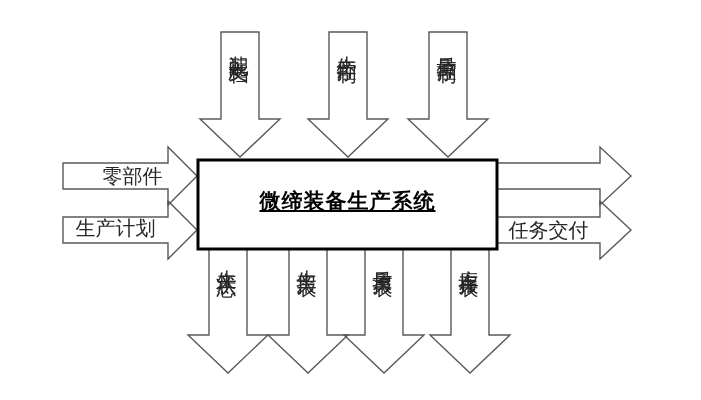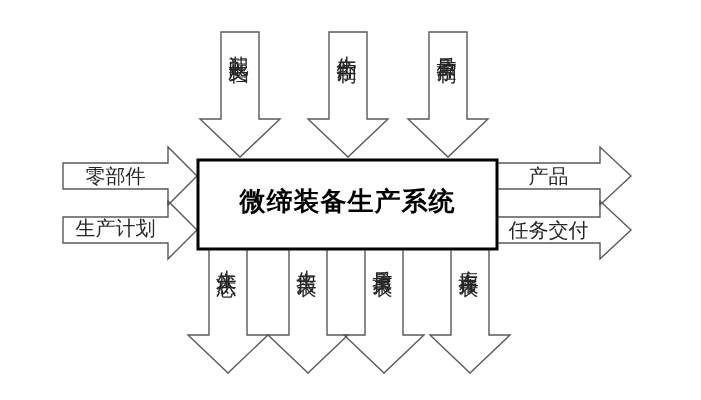--- a/index.html
+++ b/index.html
@@ -55,24 +55,25 @@
     position: absolute;
     left: 198px;
     top: 160px;
     width: 299px;
     height: 89px;
     display: flex;
     align-items: center;
     justify-content: center;
     padding-bottom: 7px;
     box-sizing: border-box;
-    font-size: 26px;
+    font-size: 21px;
     font-weight: 700;
     color: #000000;
     letter-spacing: 1px;
+    text-decoration: underline;
   }
 </style>
 </head>
 <body>
 
 <div id="stage">
 
   <svg id="shapes" width="701" height="400" viewBox="0 0 701 400">
 
     <polygon class="arrow-shape" points="221,32 259,32 259,119 280,119 240,157 200,119 221,119"></polygon>
@@ -92,24 +93,23 @@
 
     <rect class="system-box-rect" x="198" y="160" width="299" height="89"></rect>
   </svg>
 
   <div class="box-title">微缔装备生产系统</div>
 
   <div class="label v-label" style="left:229px; top:40px;">装配文档</div>
   <div class="label v-label" style="left:337px; top:40px;">生产控制</div>
   <div class="label v-label" style="left:437px; top:40px;">质量控制</div>
 
-  <div class="label h-label" style="left:63px; top:163px; width:105px; height:26px;">零部件</div>
+  <div class="label h-label" style="left:80px; top:163px; width:105px; height:26px;">零部件</div>
   <div class="label h-label" style="left:63px; top:217px; width:105px; height:22px;">生产计划</div>
 
-  <div class="label h-label" style="left:497px; top:163px; width:103px; height:26px;">产品</div>
   <div class="label h-label" style="left:497px; top:217px; width:103px; height:26px;text-align:center;">任务交付</div>
 
   <div class="label v-label" style="left:217px; top:254px;">生产状态</div>
   <div class="label v-label" style="left:297px; top:254px;">生产报表</div>
   <div class="label v-label" style="left:373px; top:254px;">质量报表</div>
   <div class="label v-label" style="left:459px; top:254px;">库存报表</div>
 
 </div>
 
 </body></html>

